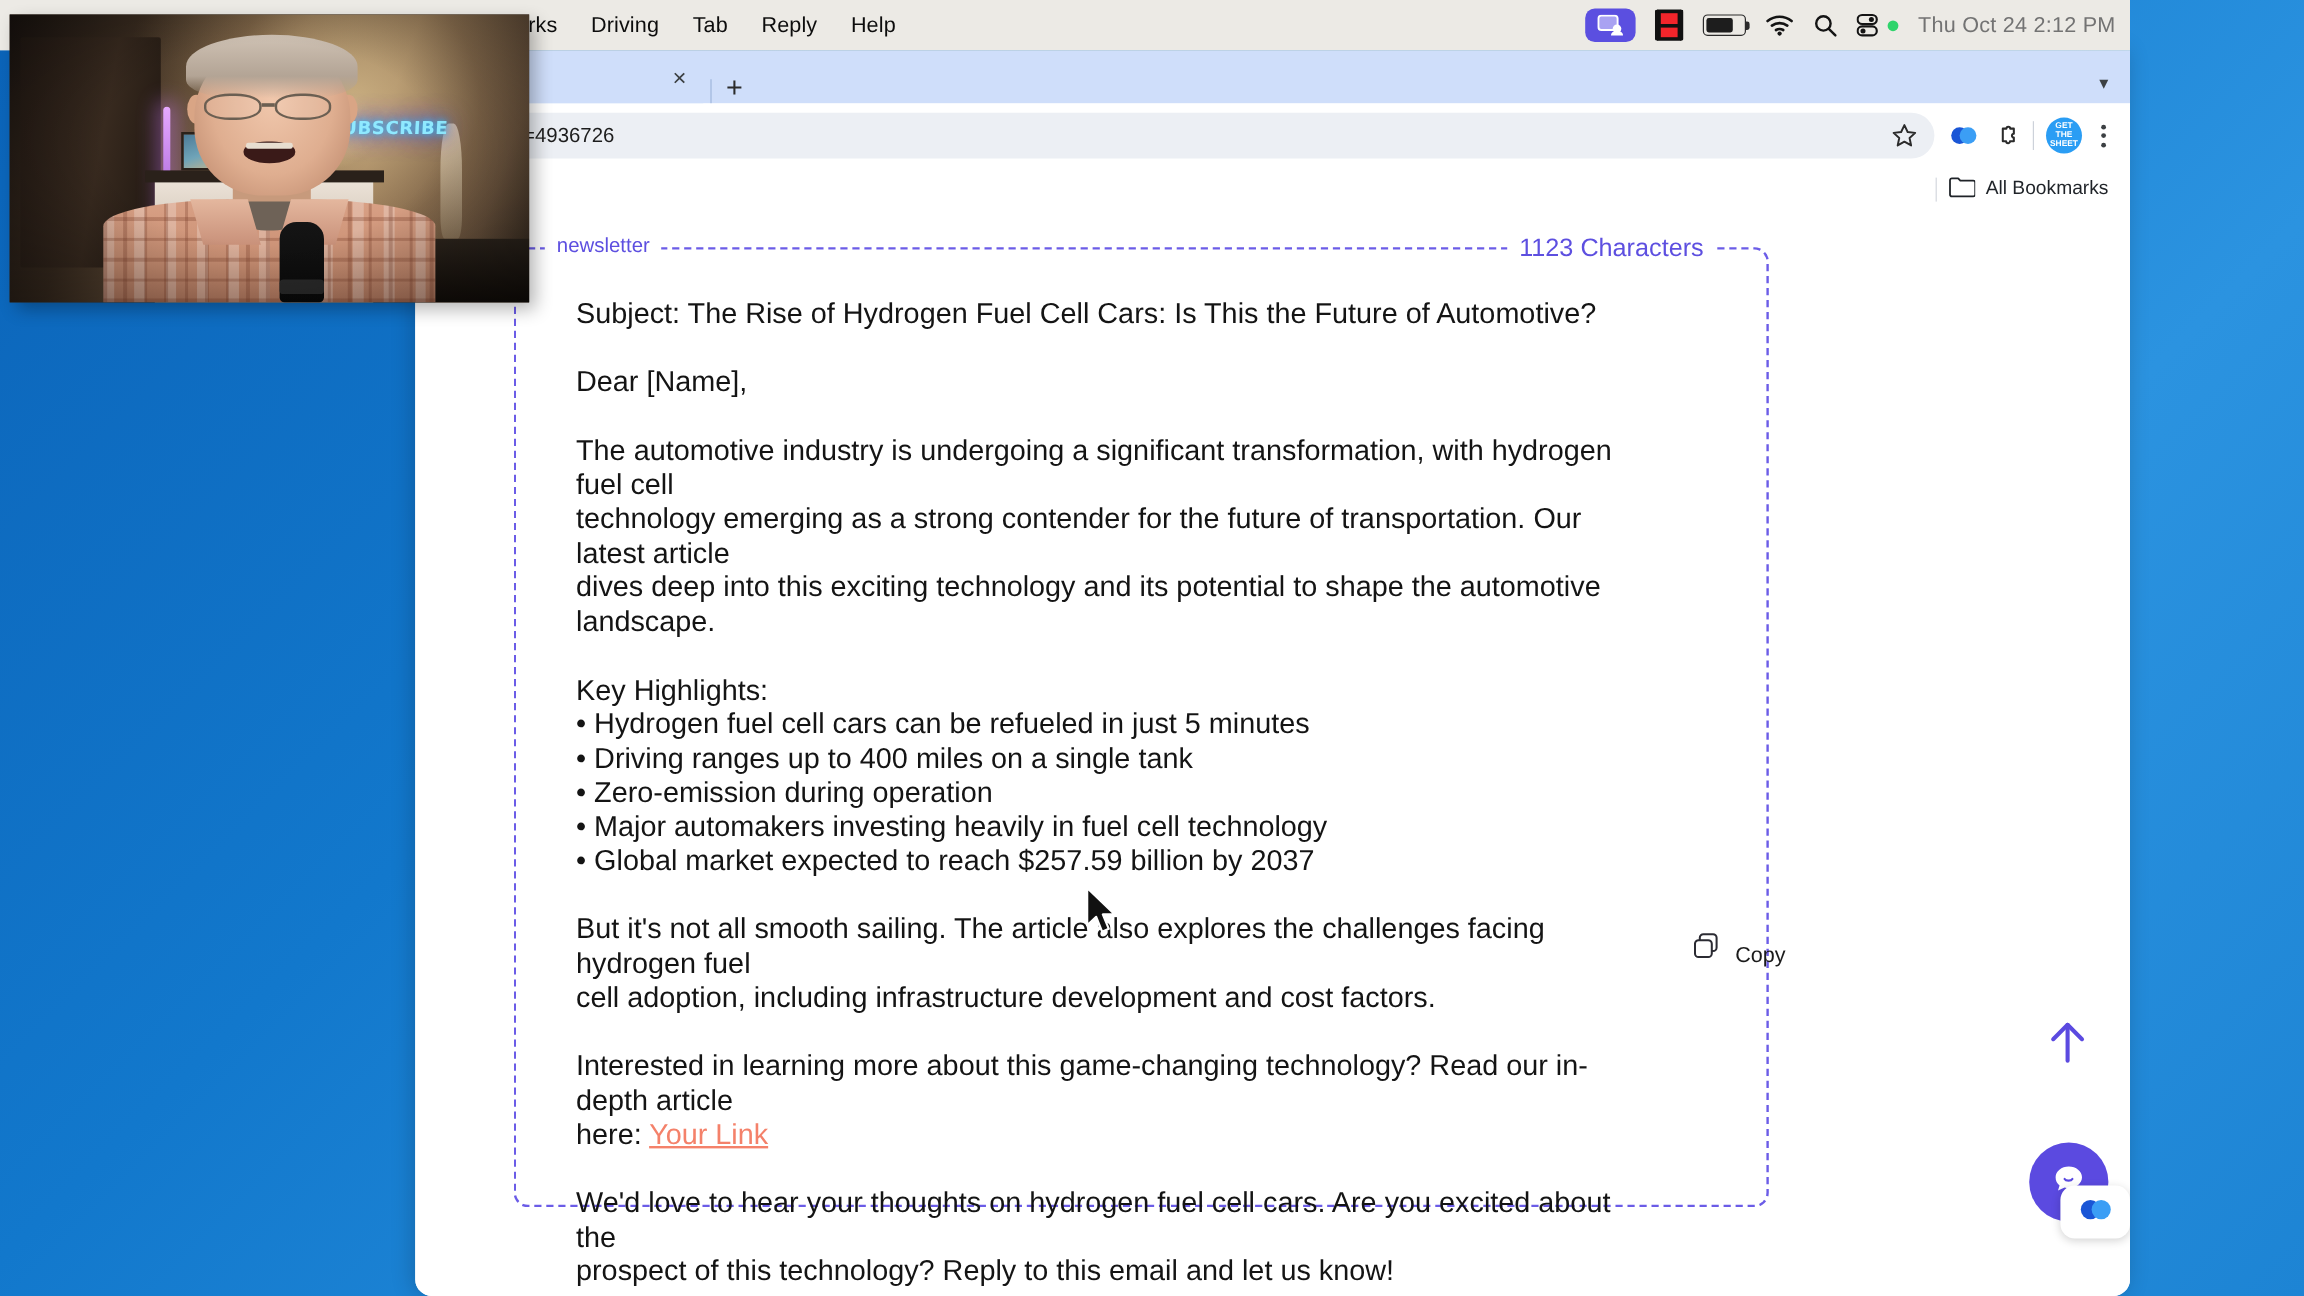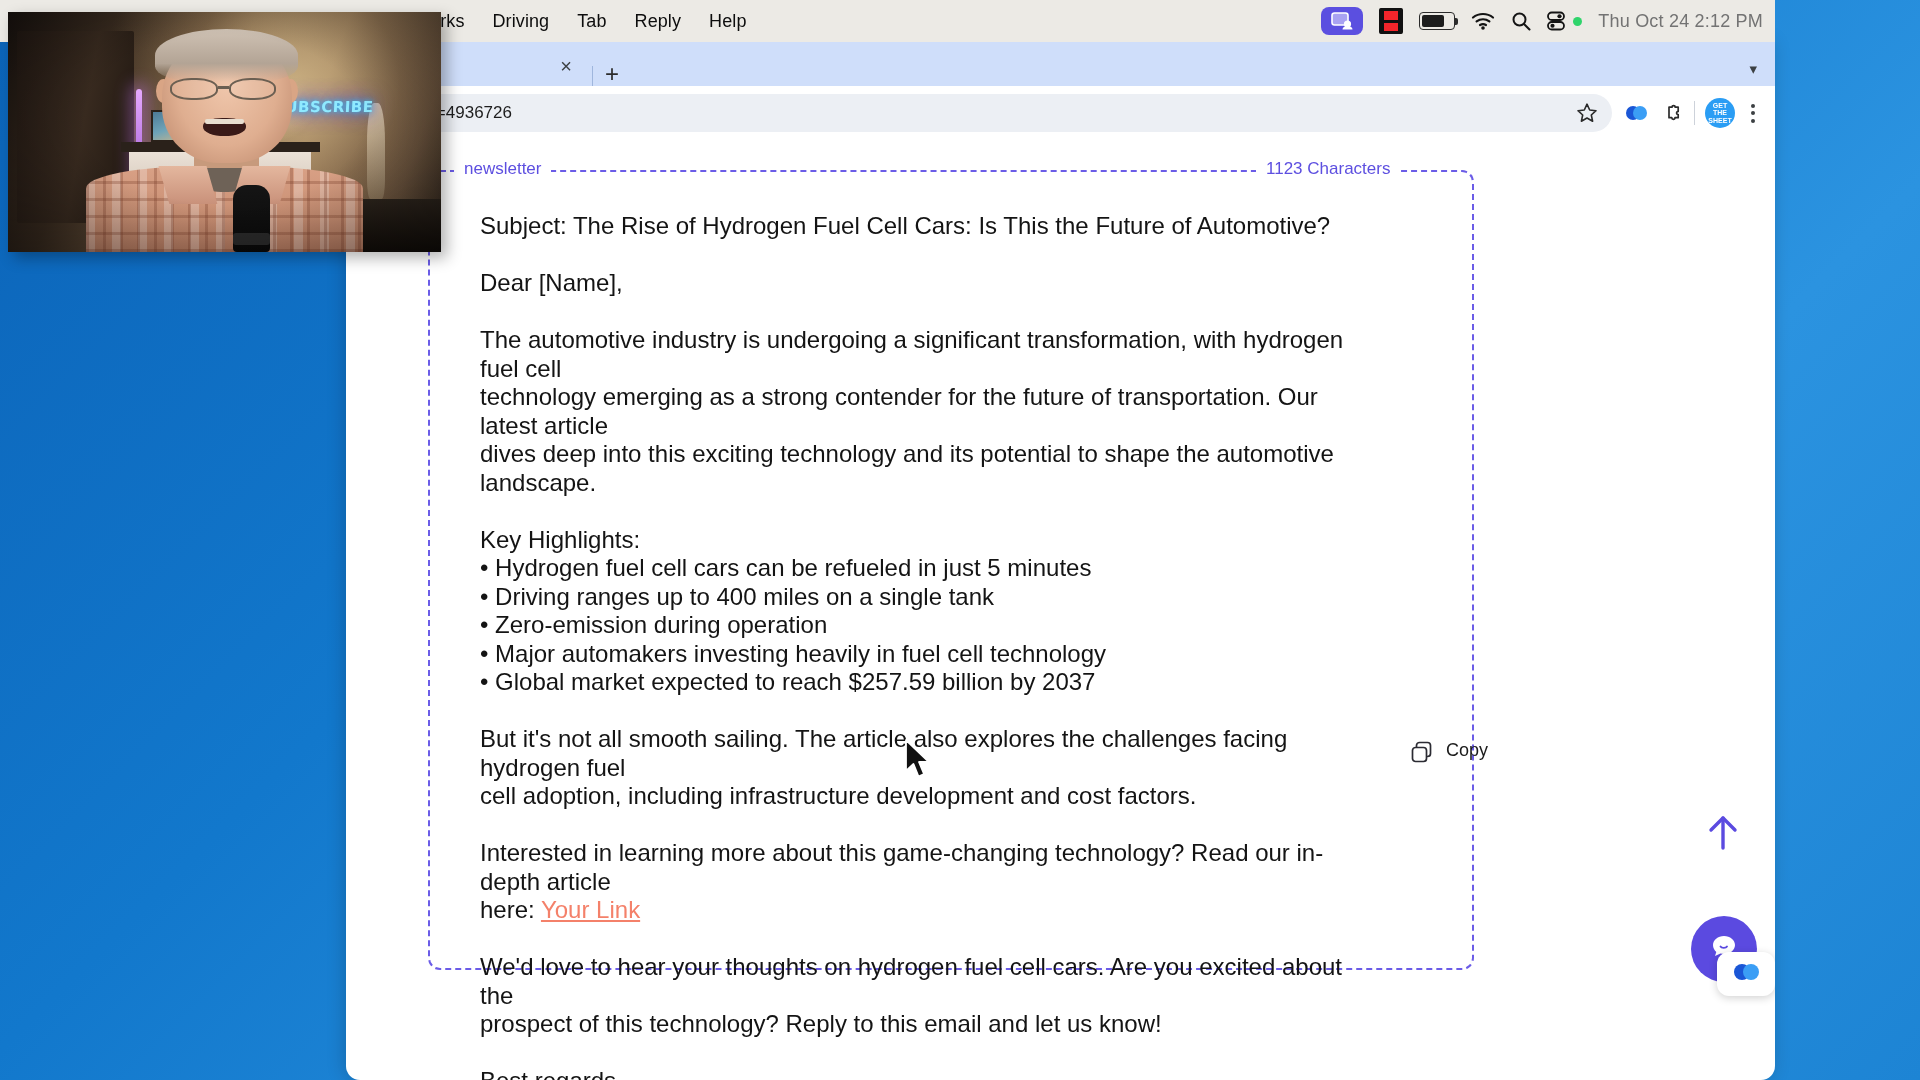--- a/index.html
+++ b/index.html
@@ -122,33 +122,33 @@
     border: 2px dashed #6b5ce7; border-radius: 12px;
   }
   .gen-label {
     position: absolute; left: 108px; top: 19px;
     background: #fff; padding: 0 10px;
     font-size: 17px; color: #5d4fe0; z-index: 3;
   }
   .gen-count {
     position: absolute; left: 910px; top: 19px;
     background: #fff; padding: 0 10px;
-    font-size: 17px; color: #5d4fe0; z-index: 3; white-space: nowrap; text-align: center;
+    font-size: 21px; color: #5d4fe0; z-index: 3; white-space: nowrap; text-align: center;
   }
   .letter {
     position: absolute; left: 134px; top: 72px;
     width: 880px;
     font-size: 24px; line-height: 28.5px; color: #141414;
     white-space: pre-wrap;
   }
   .letter .link { color: #f4816a; text-decoration: underline; }
 
   .copy-btn {
     position: absolute; left: 1063px; top: 600px;
-    display: flex; align-items: flex-start; gap: 11px;
+    display: flex; align-items: flex-end; gap: 11px;
     font-size: 18px; color: #1b1b1b; cursor: pointer;
   }
 
   
   .scroll-top {
     position: absolute; right: 30px; bottom: 190px;
     width: 44px; height: 44px; cursor: pointer;
   }
   .chat-bubble {
     position: absolute; right: 18px; bottom: 62px;
@@ -396,20 +396,31 @@
     </span>
     <span class="tb-divider"></span>
     <span class="avatar-circle">GET THE SHEET</span>
     <span class="dots">
         <i></i>
         <i></i>
         <i></i>
       </span>
   </div>
 
+  <div class="bookmarkbar">
+    <span class="bm-divider"></span>
+    <span class="bm-item">
+      <span>
+        <svg width="22" height="18" viewBox="0 0 22 18">
+          <path d="M1 3.2a1.6 1.6 0 0 1 1.6-1.6h5.2l1.8 2h10.8a1.6 1.6 0 0 1 1.6 1.6V15a1.6 1.6 0 0 1-1.6 1.6H2.6A1.6 1.6 0 0 1 1 15z" fill="none" stroke="#1f2328" stroke-width="1.5" stroke-linejoin="round"></path>
+        </svg>
+      </span>
+      <span>All Bookmarks</span>
+    </span>
+  </div>
 
   <div class="page">
 
     <div class="gen-box"></div>
     <div class="gen-label">newsletter</div>
     <div class="gen-count">1123 Characters</div>
 
     <div class="letter"><span>Subject: The Rise of Hydrogen Fuel Cell Cars: Is This the Future of Automotive?
 
 Dear [Name],

